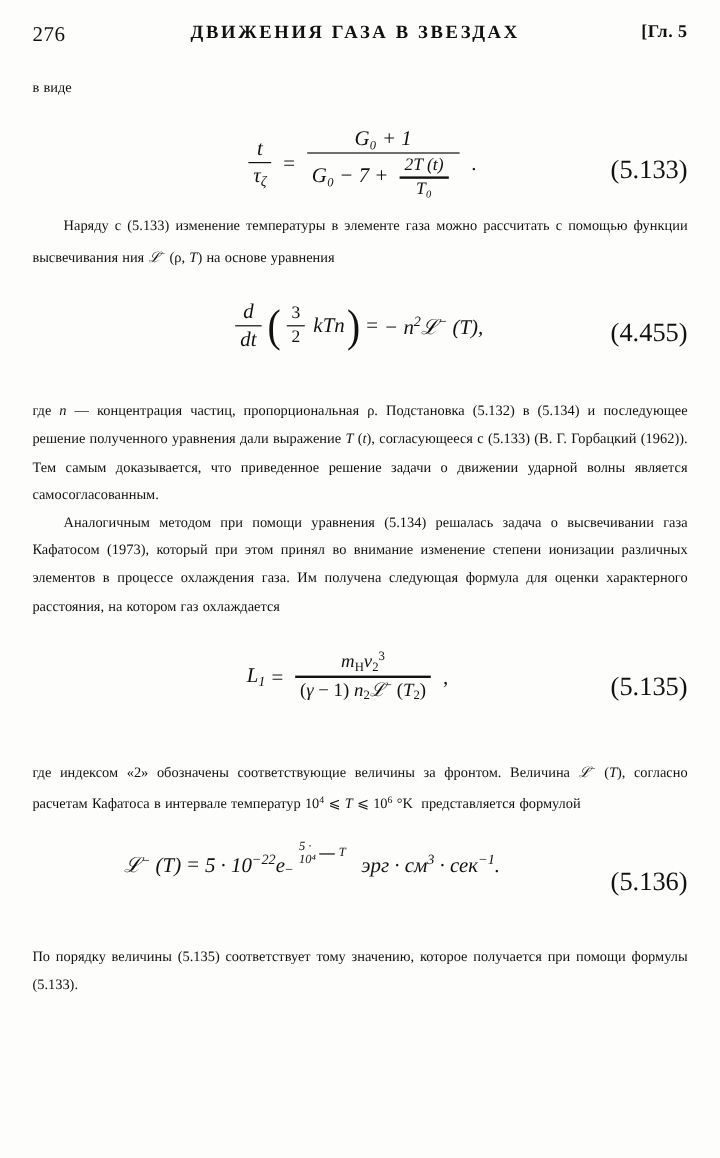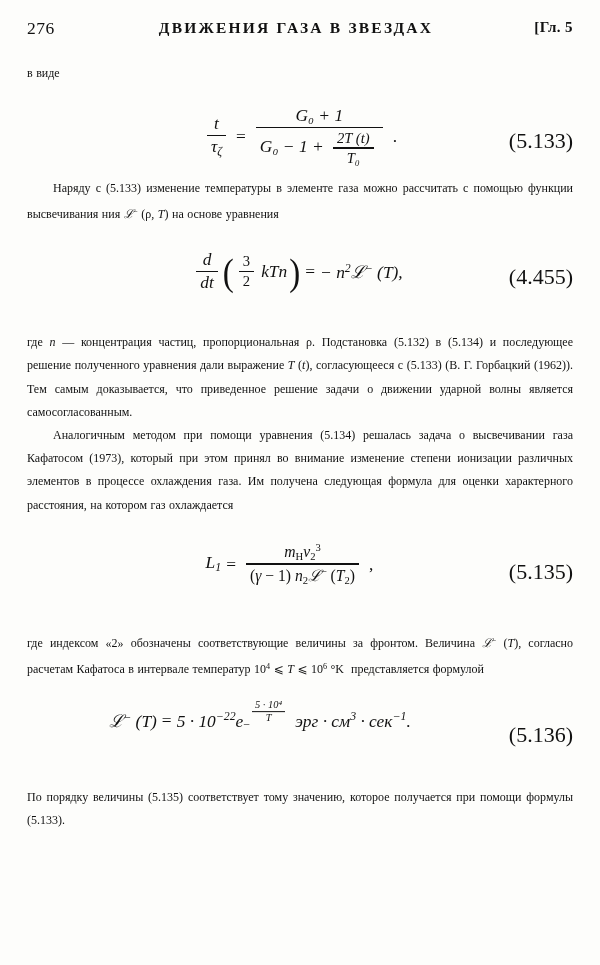--- a/index.html
+++ b/index.html
@@ -94,21 +94,21 @@
     font-size:1.9em;line-height:0;
     transform:translateY(.04em) scaleY(1.15);
     font-weight:300;
   }
   .math{font-style:italic;}
   .upr{font-style:normal;}
   .expbox{
     display:inline-flex;align-items:flex-end;
   }
   .expfrac{
-    display:inline-flex;flex-direction:column;align-items:center;
+    display:inline-flex;align-items:center;
     font-size:.60em;
     transform:translateY(-.85em);
     margin-left:2px;
   }
   .expfrac .bar{width:100%;height:1.1px;background:#111;}
   .expfrac .num,.expfrac .den{padding:0 3px;line-height:1.1;}
   .nowrap{white-space:nowrap;}
 </style>
 </head>
 <body>
@@ -130,21 +130,21 @@
         <span class="frac">
           <span class="num math">t</span>
           <span class="bar"></span>
           <span class="den"><span class="math">τ</span><span class="sub math">ζ</span></span>
         </span>
         <span class="op">=</span>
         <span class="frac">
           <span class="num"><span class="math">G₀ + 1</span></span>
           <span class="bar"></span>
           <span class="den">
-            <span class="math nowrap">G₀ − 1 +</span>
+            <span class="math nowrap">G₀ − 7 +</span>
             <span class="frac small">
               <span class="num math">2T (t)</span>
               <span class="bar"></span>
               <span class="den math">T₀</span>
             </span>
           </span>
         </span>
         <span class="op">.</span>
       </div>
       <span class="eqnum">(5.133)</span>

